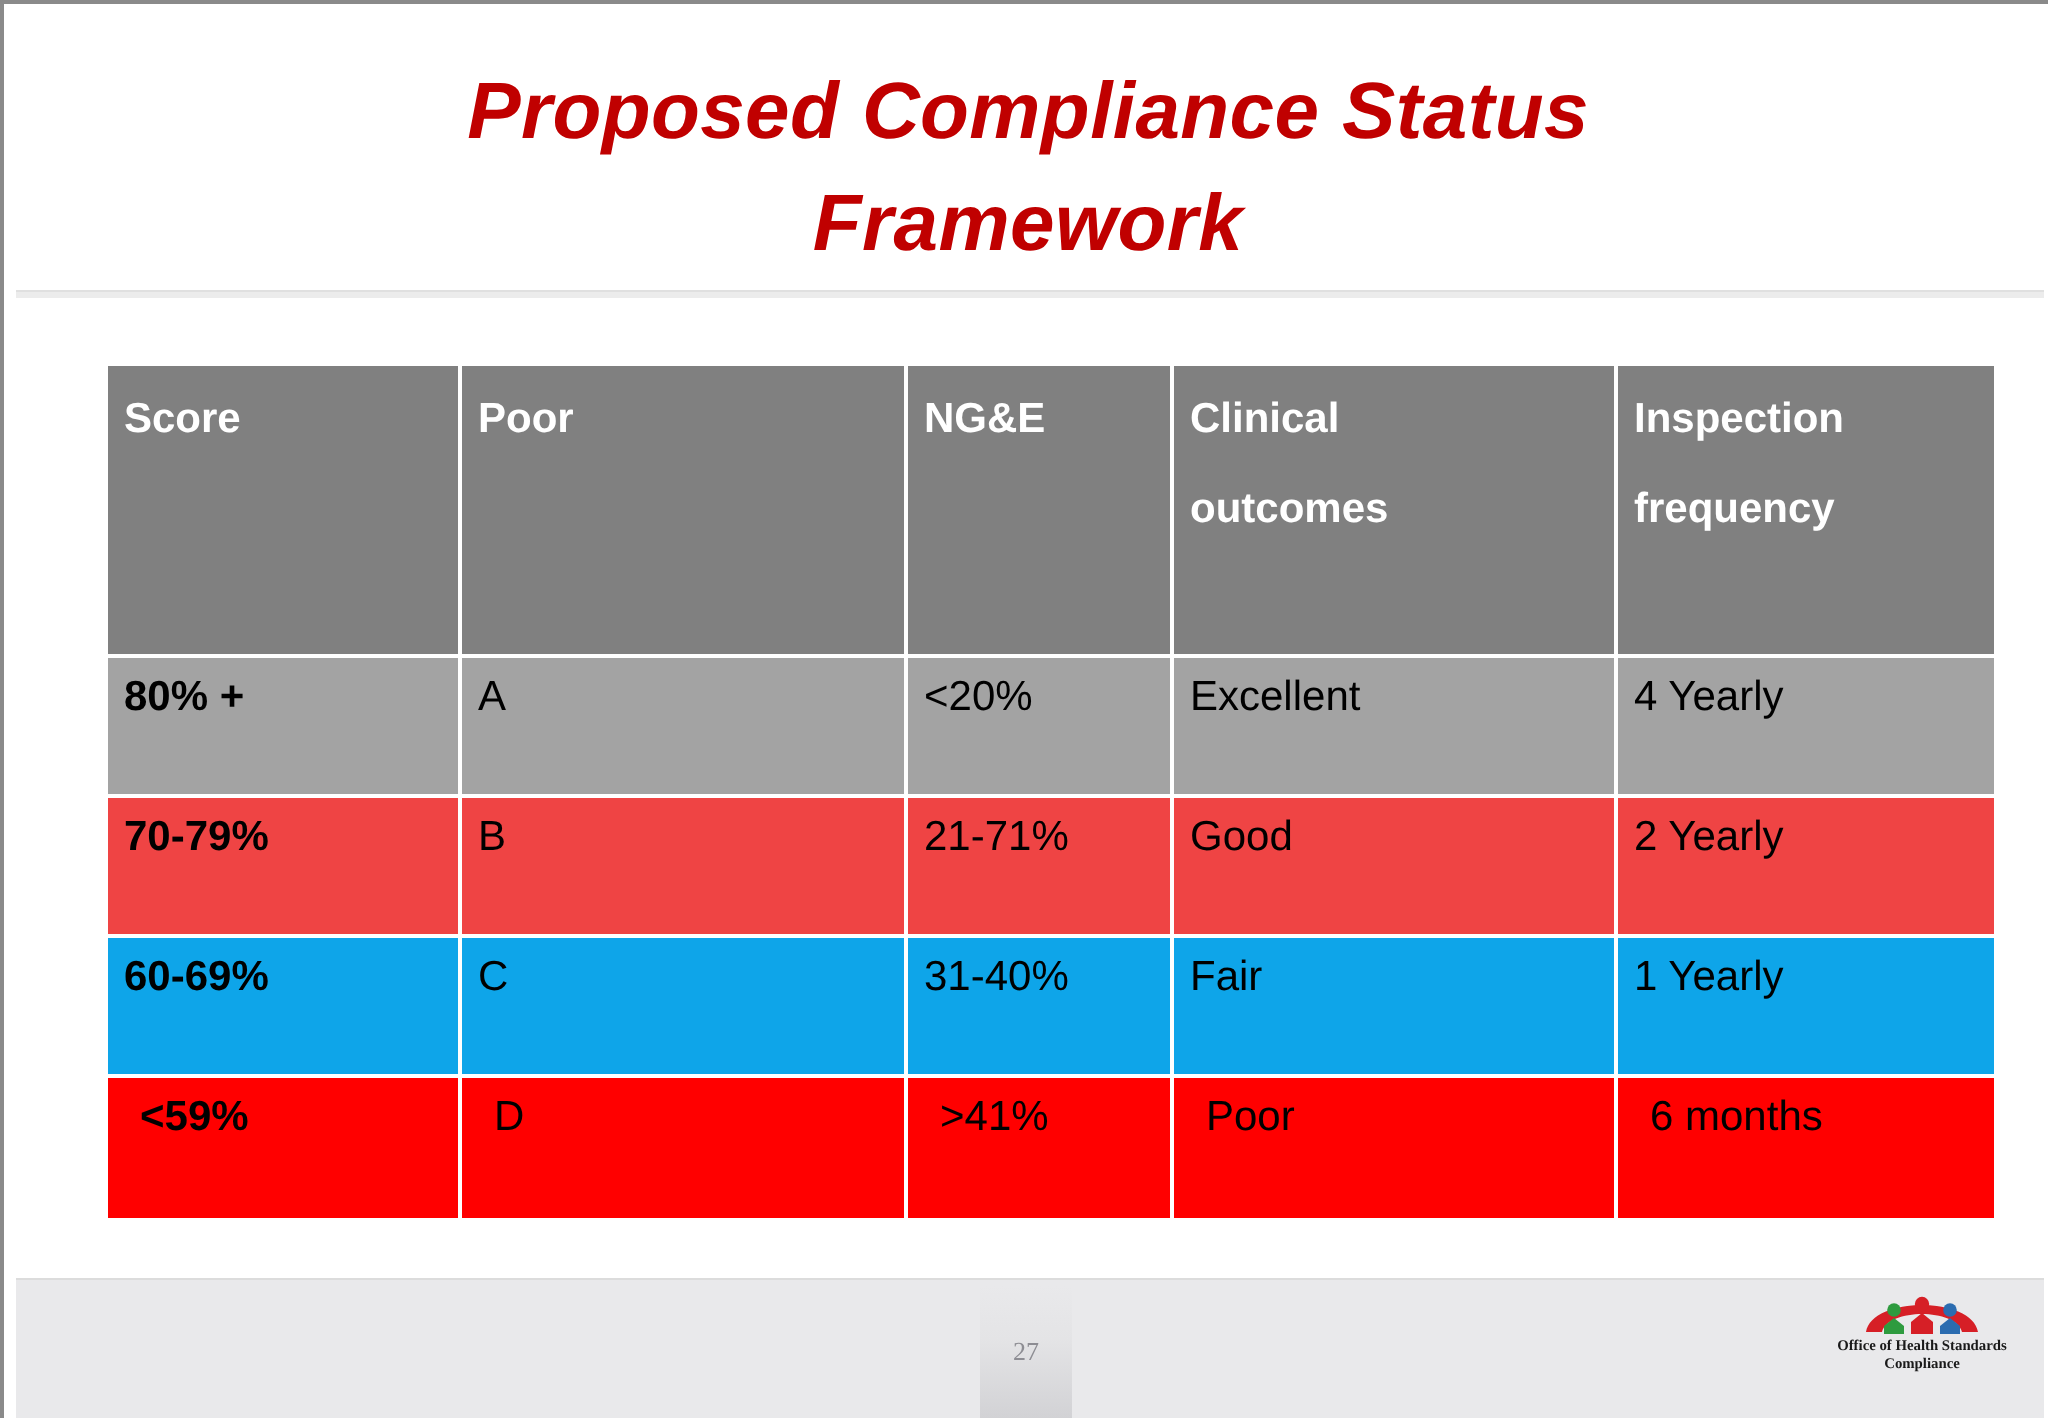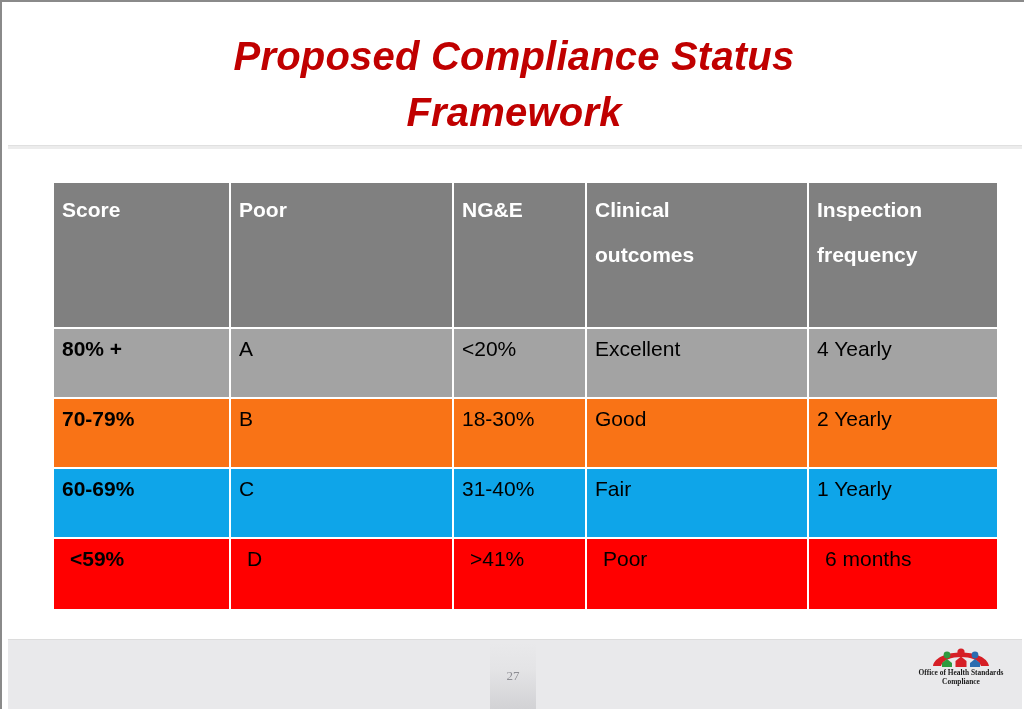--- a/index.html
+++ b/index.html
@@ -90,21 +90,21 @@
     font-size: 21px;
     line-height: 45px;
     padding-top: 4px;
   }
   .head-row td .hl { display: block; }
 
   .data-row td { height: 70px; }
   .data-row td.score-cell { font-weight: bold; }
 
   .row-a td { background: #a3a3a3; }
-  .row-b td { background: #f97316; }
+  .row-b td { background: #ef4444; }
   .row-c td { background: #0ea5e9; }
   .row-d td { background: #ff0000; padding-left: 16px; }
 
   
   .footer-band {
     position: absolute;
     left: 6px;
     top: 637px;
     width: 1014px;
     height: 70px;
@@ -197,21 +197,21 @@
         <td class="col-1 score-cell">80% +</td>
         <td class="col-2">A</td>
         <td class="col-3">&lt;20%</td>
         <td class="col-4">Excellent</td>
         <td class="col-5">4 Yearly</td>
       </tr>
 
       <tr class="data-row row-b">
         <td class="col-1 score-cell">70-79%</td>
         <td class="col-2">B</td>
-        <td class="col-3">18-30%</td>
+        <td class="col-3">21-71%</td>
         <td class="col-4">Good</td>
         <td class="col-5">2 Yearly</td>
       </tr>
 
       <tr class="data-row row-c">
         <td class="col-1 score-cell">60-69%</td>
         <td class="col-2">C</td>
         <td class="col-3">31-40%</td>
         <td class="col-4">Fair</td>
         <td class="col-5">1 Yearly</td>

